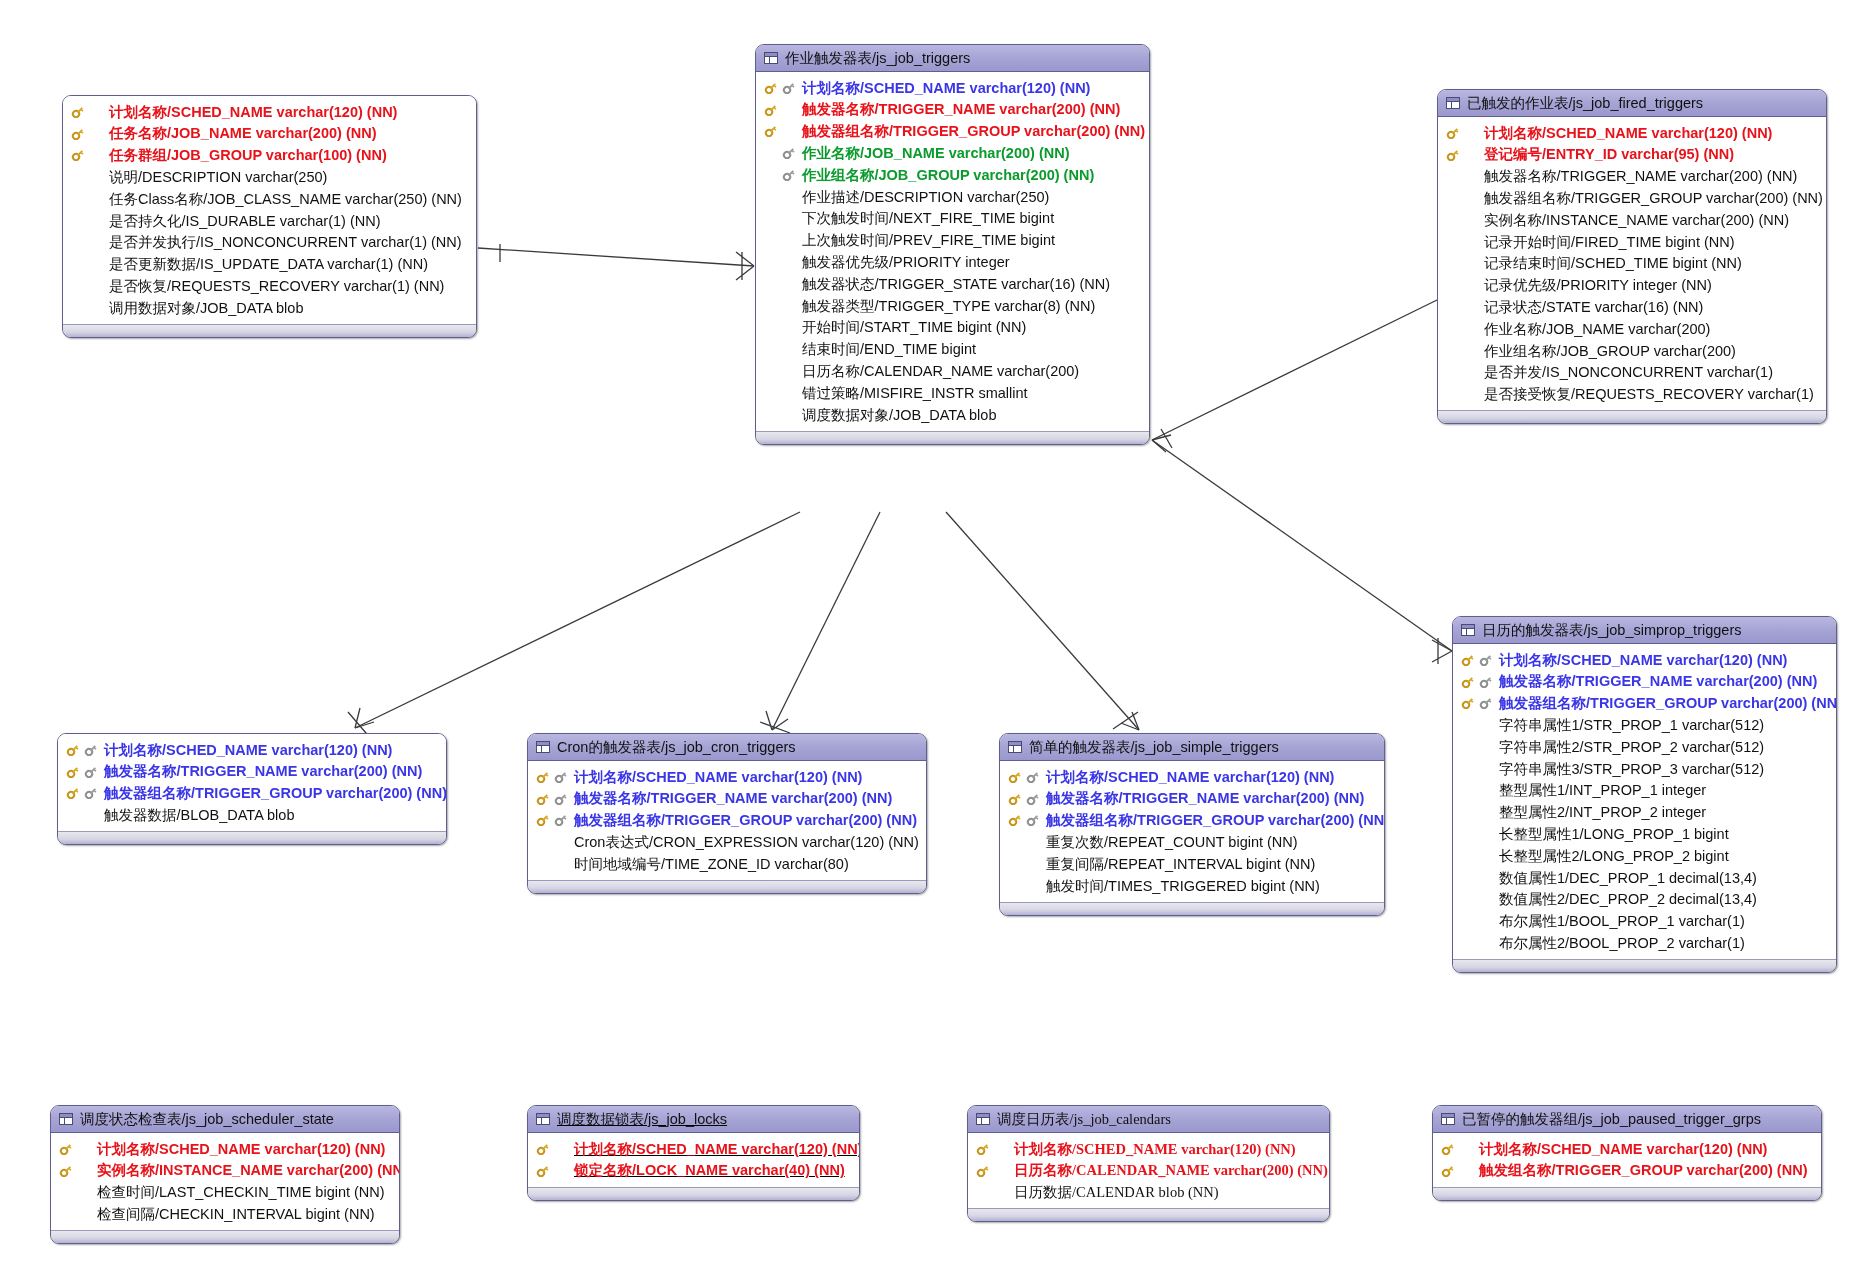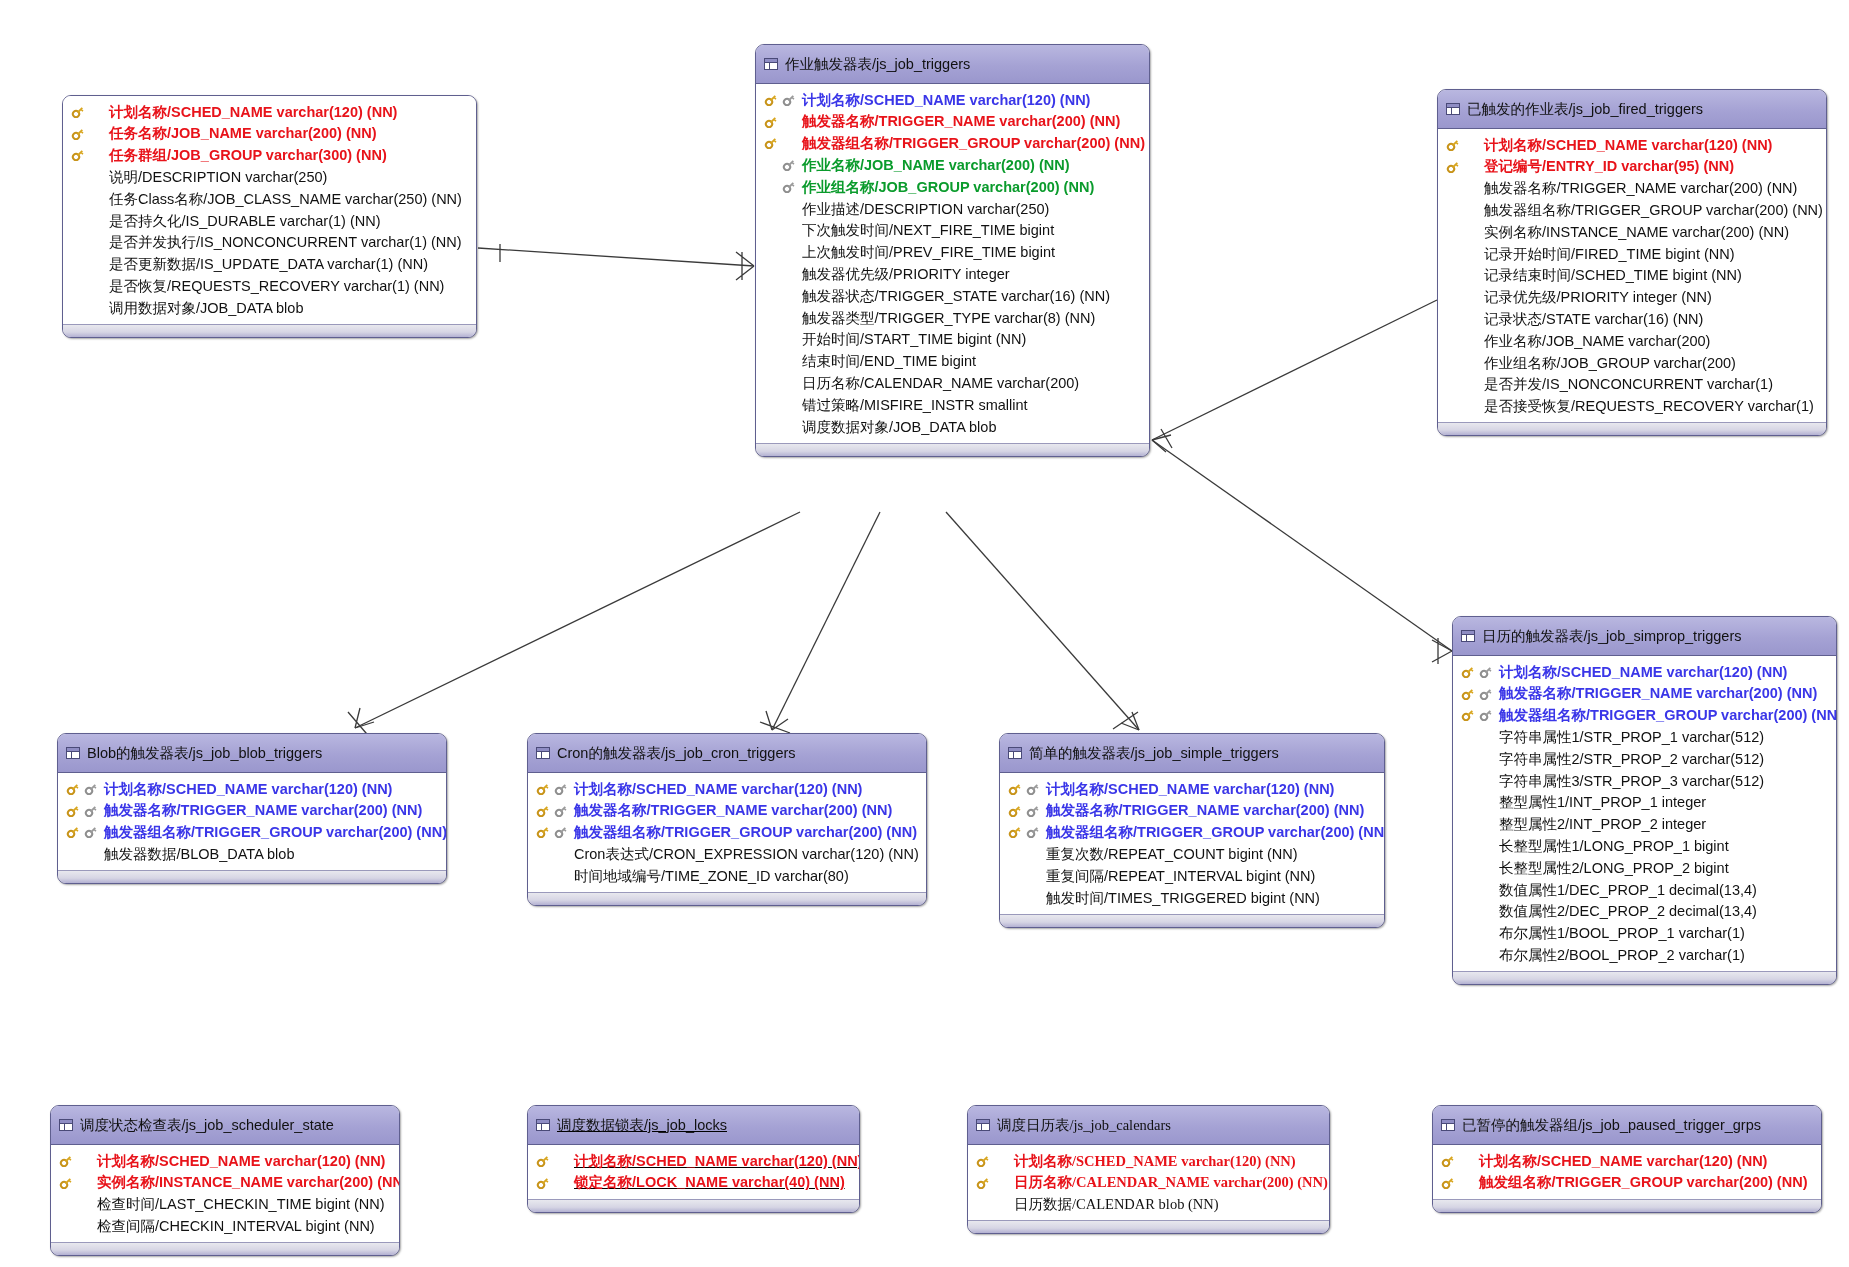--- a/index.html
+++ b/index.html
@@ -37,21 +37,21 @@
     box-shadow: 1px 1px 2px rgba(0,0,0,0.35);
     box-sizing: border-box;
     overflow: hidden;
   }
   .ent-header {
     background: linear-gradient(to bottom, #b9b7e0 0%, #a5a2d4 55%, #9a97cd 100%);
     border-bottom: 1px solid #5f5f8f;
     height: 26px;
     display: flex;
     align-items: center;
-    padding: 6px 8px;
+    padding: 0 8px;
     gap: 7px;
   }
   .table-icon {
     width: 14px;
     height: 12px;
     flex: 0 0 auto;
     position: relative;
     border: 1px solid #4a4a78;
     background: #ffffff;
     box-sizing: border-box;
@@ -180,21 +180,21 @@
             <span class="keyslot">
               <svg class="key" width="14" height="14" viewBox="0 0 14 14" xmlns="http://www.w3.org/2000/svg">
                 <g transform="rotate(-45 7 7)">
                   <circle cx="4.2" cy="7" r="3.1" fill="none" stroke="#c8941a" stroke-width="2"></circle>
                   <rect x="6.4" y="6.2" width="6.6" height="1.8" fill="#d8a51d"></rect>
                   <rect x="10.2" y="7.8" width="1.6" height="2.2" fill="#d8a51d"></rect>
                 </g>
               </svg>
             </span>
             <span class="keyslot"></span>
-            <span class="attr-text c-red">任务群组/JOB_GROUP varchar(300) (NN)</span>
+            <span class="attr-text c-red">任务群组/JOB_GROUP varchar(100) (NN)</span>
           </div>
           <div class="attr plain">
             <span class="keyslot"></span>
             <span class="keyslot"></span>
             <span class="attr-text c-black">说明/DESCRIPTION varchar(250)</span>
           </div>
           <div class="attr plain">
             <span class="keyslot"></span>
             <span class="keyslot"></span>
             <span class="attr-text c-black">任务Class名称/JOB_CLASS_NAME varchar(250) (NN)</span>
@@ -575,24 +575,20 @@
           </div>
           <div class="attr plain">
             <span class="keyslot"></span>
             <span class="keyslot"></span>
             <span class="attr-text c-black">布尔属性2/BOOL_PROP_2 varchar(1)</span>
           </div>
         </div>
         <div class="ent-footer"></div>
       </div>
       <div class="entity" style="left: 57px; top: 733px; width: 390px;">
-        <div class="ent-header">
-          <span class="table-icon"></span>
-          <span class="ent-title">Blob的触发器表/js_job_blob_triggers</span>
-        </div>
         <div class="ent-body">
           <div class="attr pkfk">
             <span class="keyslot">
               <svg class="key" width="14" height="14" viewBox="0 0 14 14" xmlns="http://www.w3.org/2000/svg">
                 <g transform="rotate(-45 7 7)">
                   <circle cx="4.2" cy="7" r="3.1" fill="none" stroke="#c8941a" stroke-width="2"></circle>
                   <rect x="6.4" y="6.2" width="6.6" height="1.8" fill="#d8a51d"></rect>
                   <rect x="10.2" y="7.8" width="1.6" height="2.2" fill="#d8a51d"></rect>
                 </g>
               </svg>

